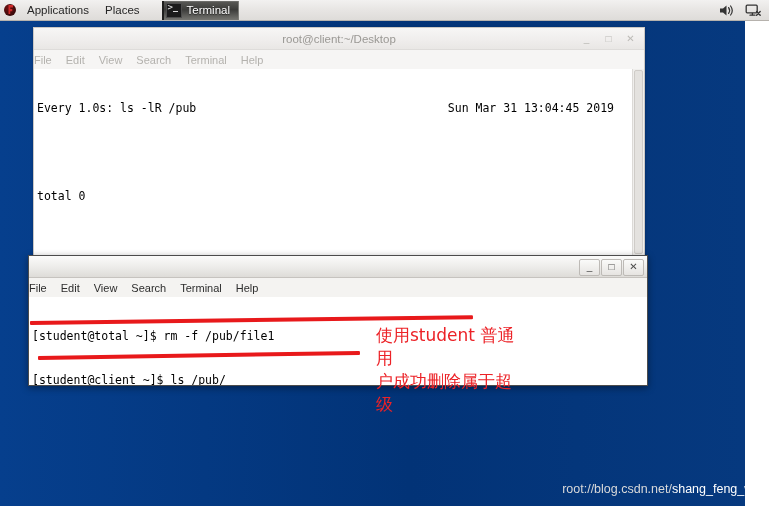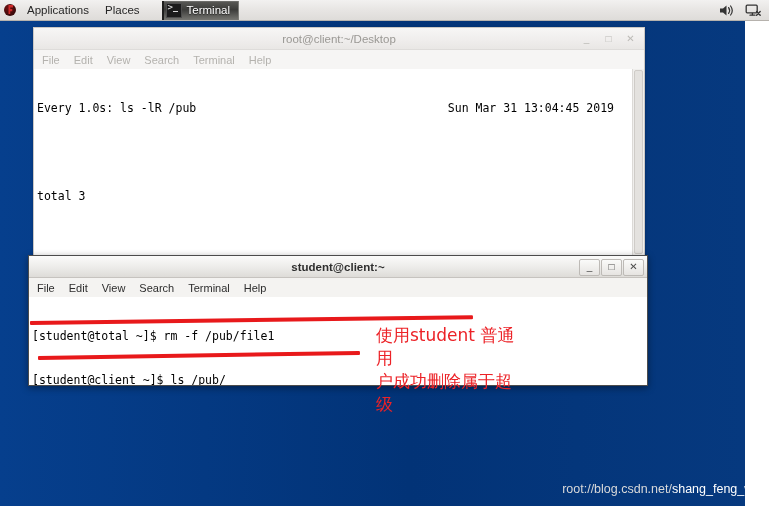--- a/index.html
+++ b/index.html
@@ -203,21 +203,21 @@
     border: 1px solid #bdbab6;
     border-radius: 2px;
   }
   .win-active .win-menubar { background: #f4f3f1; color: #2d2d2d; }
 
   .win-menubar {
     height: 19px;
     display: flex;
     align-items: center;
     font-size: 11px;
-    padding-left: 8px;
+    padding-left: 0;
     box-sizing: border-box;
   }
   .menu-item { padding: 0 8px 0 0; margin-right: 6px; white-space: nowrap; }
 
   .term-body {
     background: #ffffff;
     color: #000000;
     font-family: "DejaVu Sans Mono", "Liberation Mono", monospace;
     font-size: 11.5px;
     line-height: 14.6px;
@@ -364,36 +364,35 @@
       <span class="menu-item">Search</span>
       <span class="menu-item">Terminal</span>
       <span class="menu-item">Help</span>
     </div>
     <div class="term-body">
       <div class="watch-header">
         <span>Every 1.0s: ls -lR /pub</span>
         <span>Sun Mar 31 13:04:45 2019</span>
       </div>
       <div>&nbsp;</div>
-      <div>total 3</div>
+      <div>total 0</div>
       
       
       
       
       
       
       <div class="term-scrollbar">
         <div class="term-scroll-thumb"></div>
       </div>
     </div>
   </div>
 
   <div class="window win-active" id="win-student">
     <div class="win-titlebar">
-      <div class="win-title">student@client:~</div>
       <div class="win-controls">
         <div class="wc">_</div>
         <div class="wc">□</div>
         <div class="wc">✕</div>
       </div>
     </div>
     <div class="win-menubar">
       <span class="menu-item">File</span>
       <span class="menu-item">Edit</span>
       <span class="menu-item">View</span>

